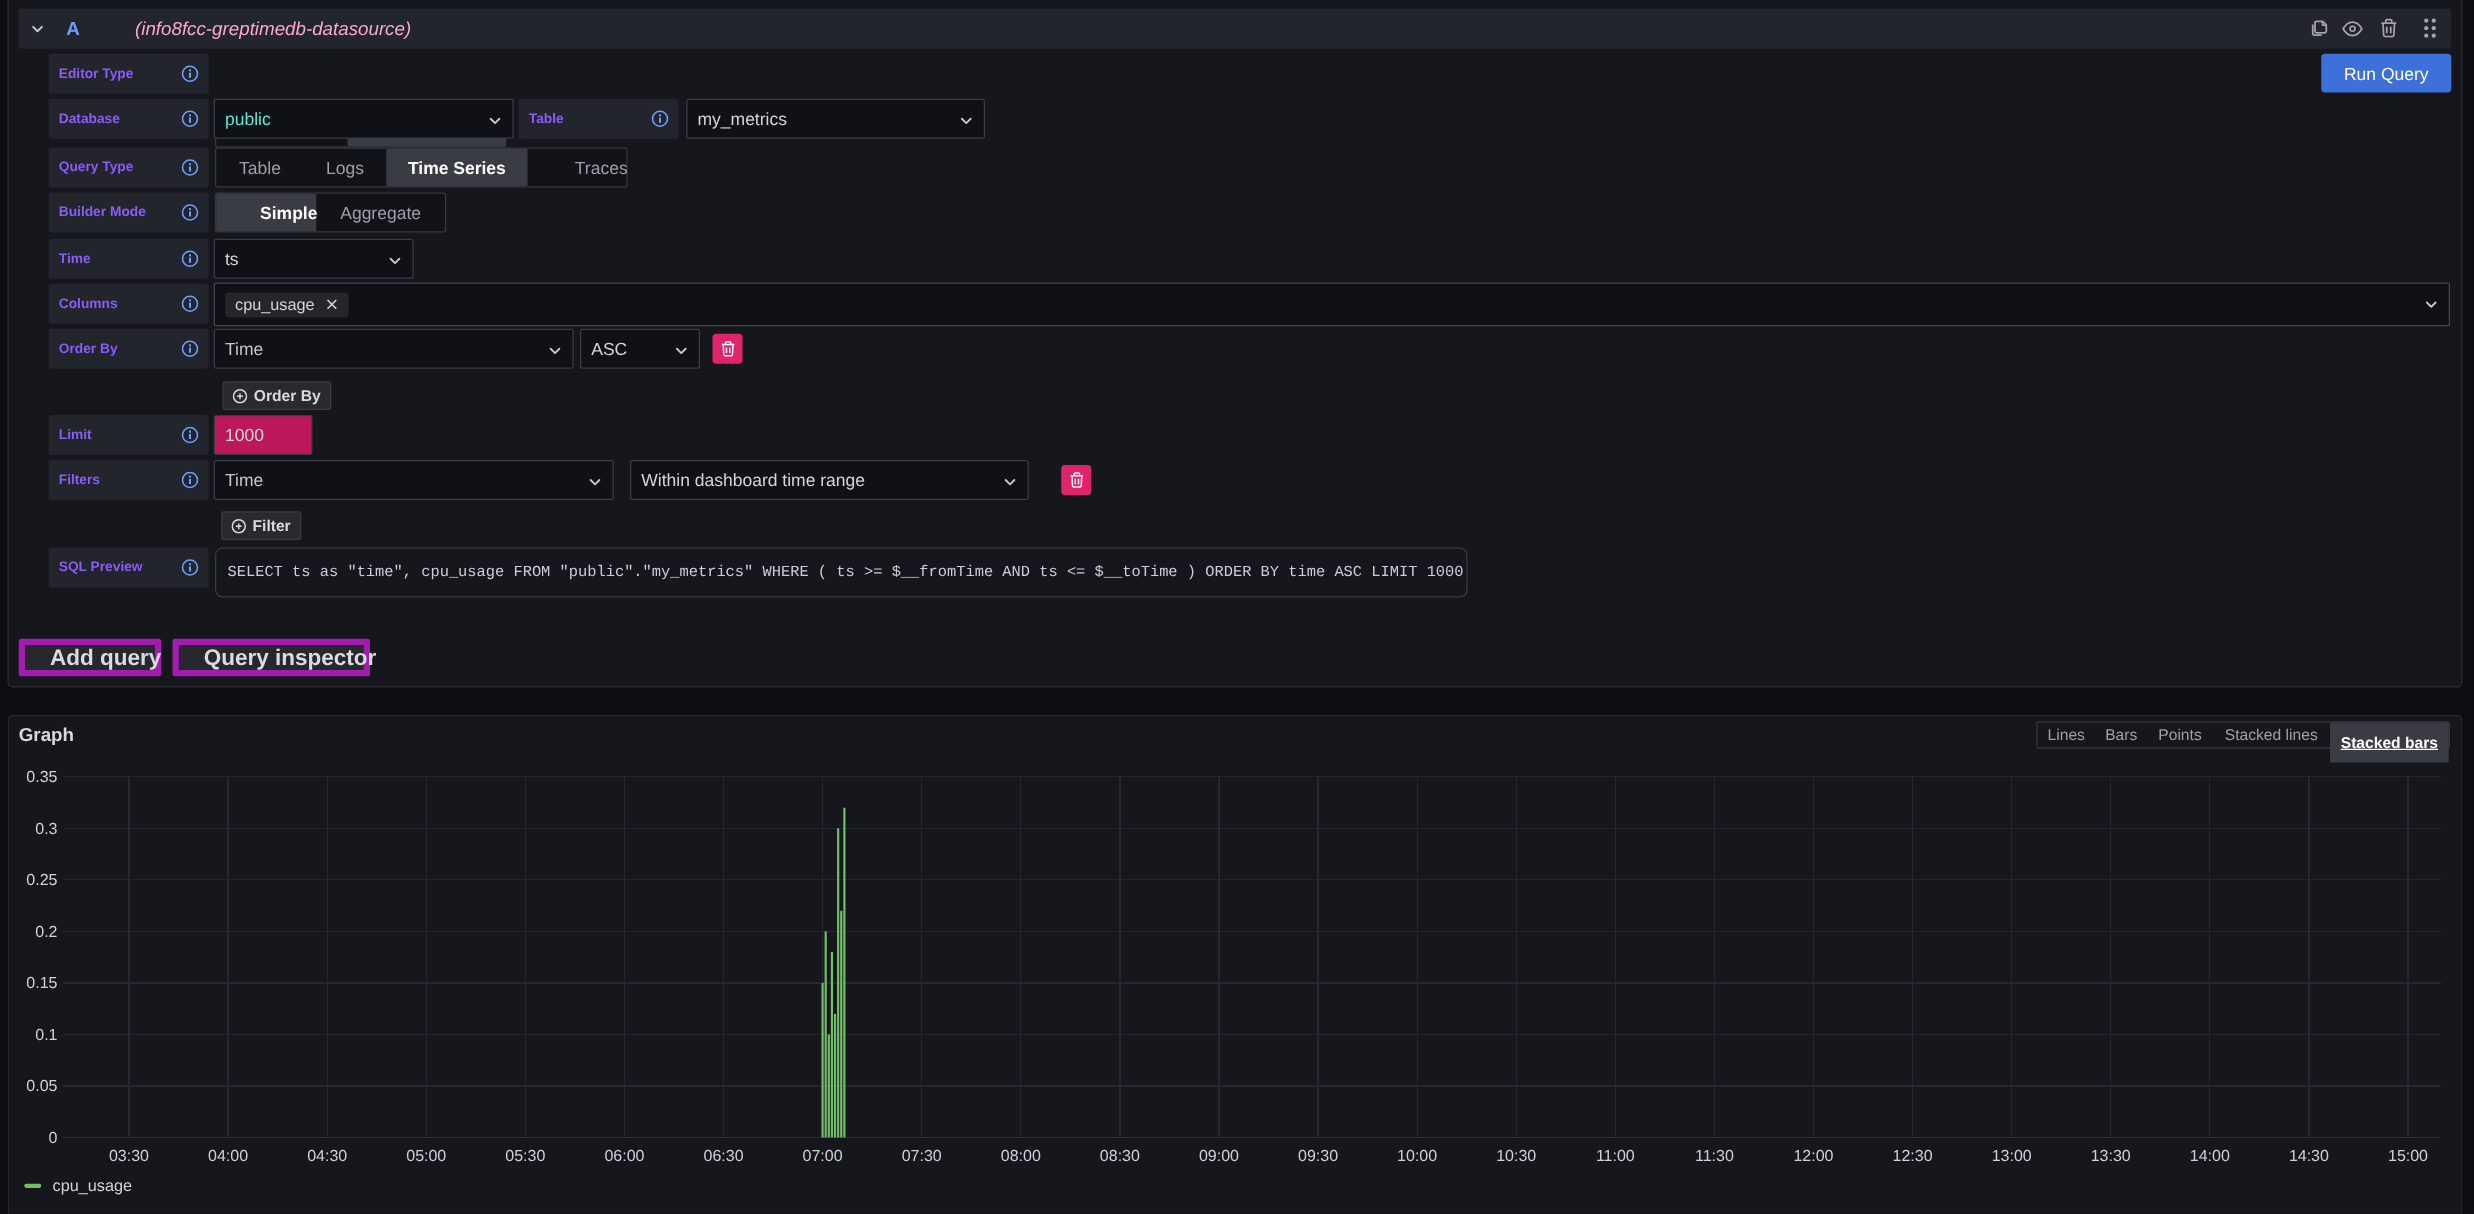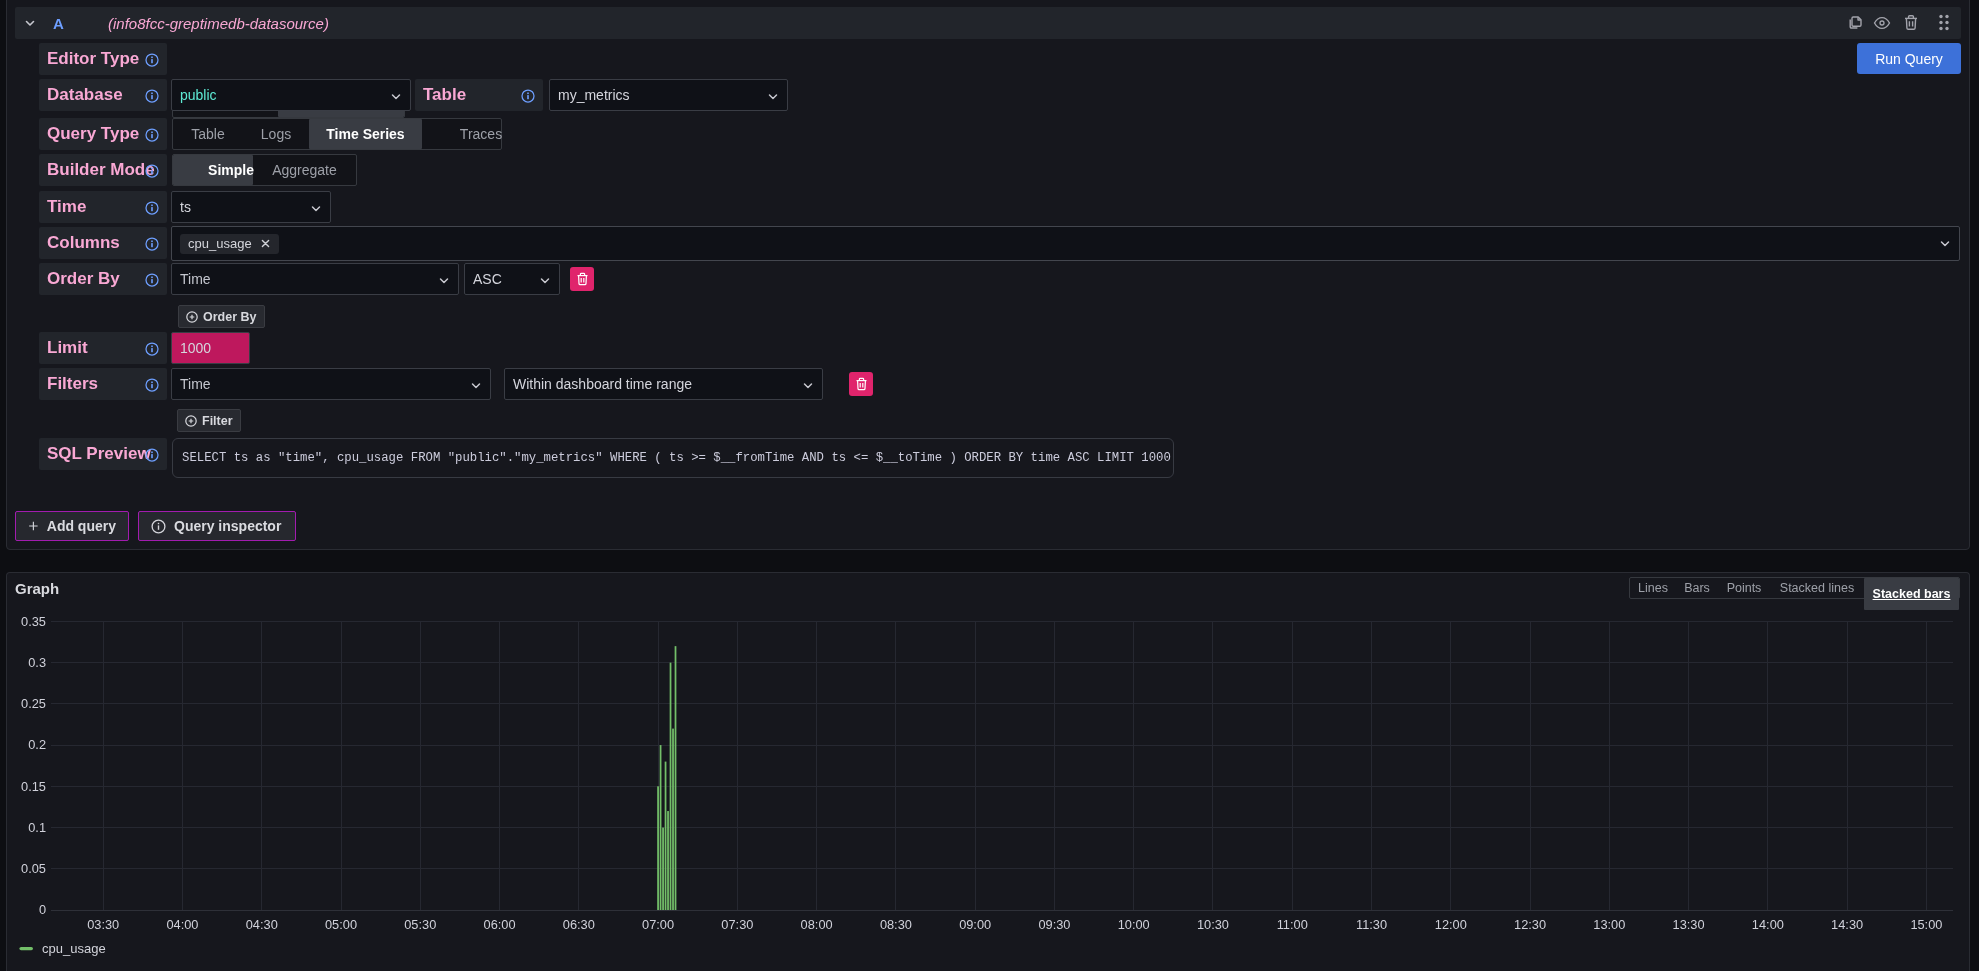--- a/index.html
+++ b/index.html
@@ -1,36 +1,36 @@
 <!DOCTYPE html>
 <html><head>
 <meta charset="utf-8">
 <style>
   * { margin:0; padding:0; box-sizing:border-box; }
   html,body { width:1979px; height:971px; background:#0d0e12; font-family:"Liberation Sans", sans-serif; overflow:hidden; }
   body { position:relative; }
   .abs { position:absolute; }
   .panel { position:absolute; background:#16171d; border:1px solid #2a2c33; border-radius:4px; }
   .lbl { position:absolute; width:128px; height:32px; background:#22252b; border-radius:2px;
-         color:#f9a8d4; font-size:17px; font-weight:bold; display:flex; align-items:center; padding-left:8px; }
+         color:#8b5cf6; font-size:11px; font-weight:bold; display:flex; align-items:center; padding-left:8px; }
   .lbl .info { position:absolute; right:8px; top:9px; }
   .sel { position:absolute; height:32px; background:#0f1117; border:1px solid #3a3d45; border-radius:2px;
          display:flex; align-items:center; padding:0 8px; color:#c4c6ce; font-size:14px; }
   .sel .caret { position:absolute; right:8px; top:10px; }
   .input { position:absolute; height:32px; background:#be185d; border:1px solid #3a3d45; border-radius:2px;
            display:flex; align-items:center; padding:0 8px; color:#d5d6dd; font-size:14px; }
   .rgroup { position:absolute; height:32px; background:#121318; border:1px solid #36393f; border-radius:2px;
             display:flex; }
   .ritem { height:30px; display:flex; align-items:center; justify-content:center;
            color:#9da0a8; font-size:14px; font-weight:500; }
   .ritem.on { background:#393c43; color:#fff; font-weight:bold; border-radius:1px; }
   .sbtn { position:absolute; height:23px; background:#282a30; border:1px solid #3a3c42; border-radius:2px;
           display:flex; align-items:center; color:#d8d9de; font-size:12.5px; font-weight:bold; padding:0 7px; gap:5px; white-space:nowrap;}
-  .bbtn { position:absolute; height:30px; background:#26282e; border:1px solid #a21caf; border-radius:2px;
-          display:flex; align-items:center; color:#dadbe0; font-size:14px; font-weight:bold; padding:0 12px; gap:8px; white-space:nowrap;}
+  .bbtn { position:absolute; height:30px; background:#26282e; border:5px solid #a21caf; border-radius:2px;
+          display:flex; align-items:center; color:#dadbe0; font-size:18px; font-weight:bold; padding:0 12px; gap:8px; white-space:nowrap;}
   .trash { position:absolute; width:24px; height:24px; background:#e0246c; border-radius:3px;
            display:flex; align-items:center; justify-content:center; }
 </style>
 </head>
 <body>
 
 <div class="panel" style="left:6px; top:-8px; width:1964px; height:558px;"></div>
 
 <div class="abs" style="left:15px; top:7px; width:1946px; height:32px; background:#22252b; border-radius:2px;"></div>
 <svg class="abs" style="left:23px; top:16px;" width="14" height="14" viewBox="0 0 14 14">

